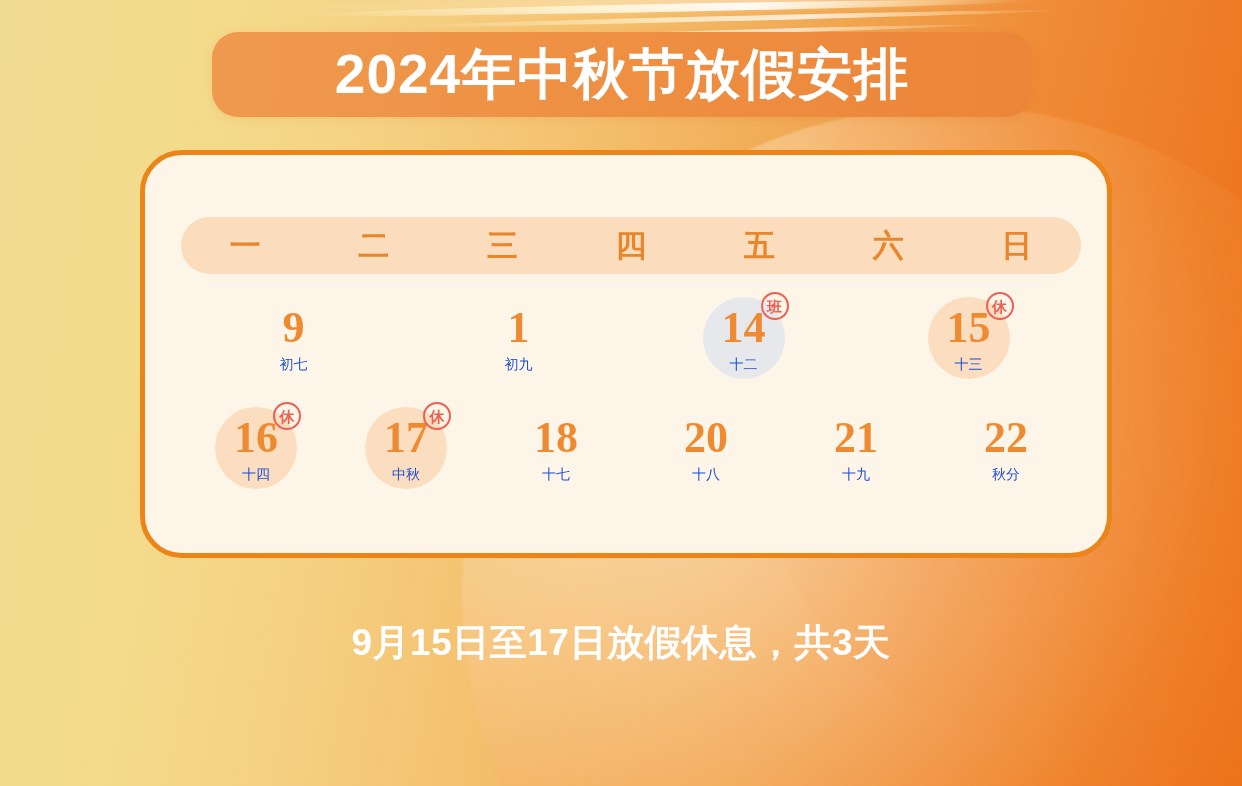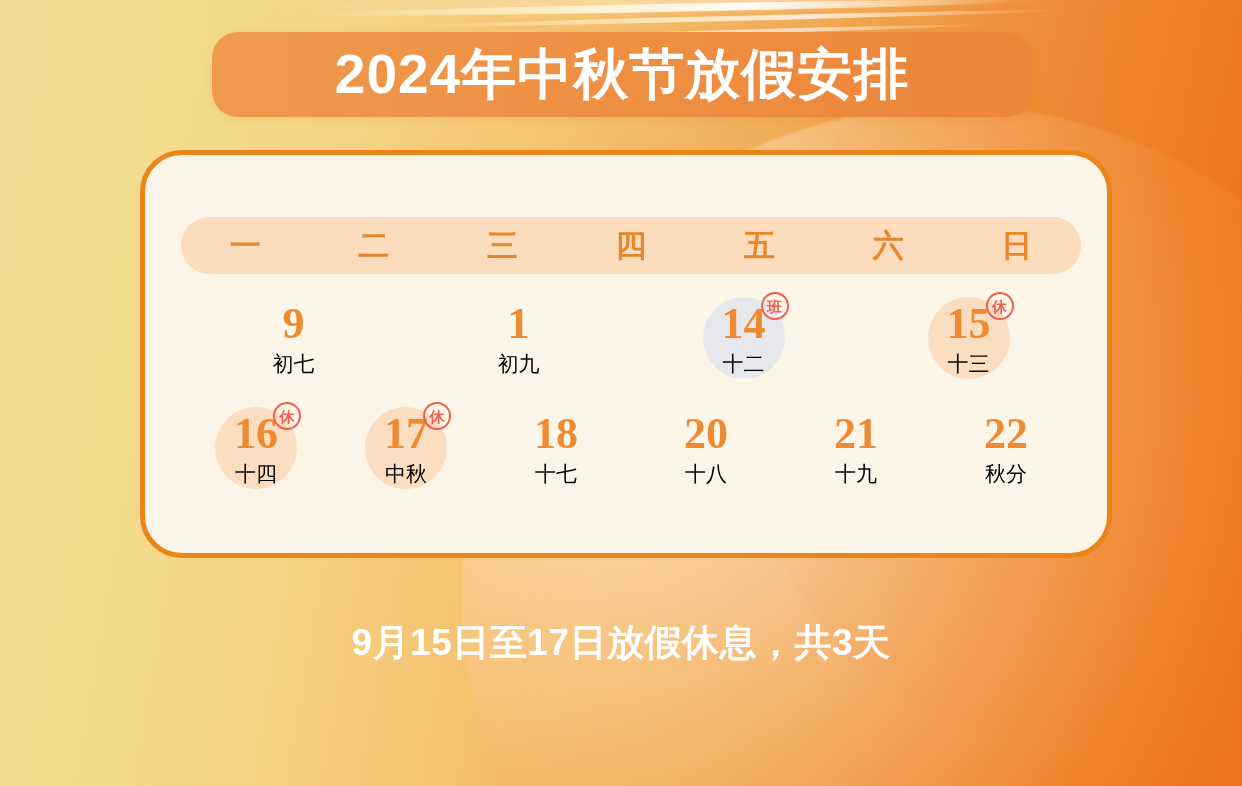--- a/index.html
+++ b/index.html
@@ -168,22 +168,22 @@
     color: #ee8b32;
     font-size: 44px;
     font-weight: bold;
     line-height: 1;
     font-family: "Liberation Serif", "DejaVu Serif", serif;
     margin-bottom: 7px;
   }
   .daylabel {
     position: relative;
     z-index: 2;
-    color: #000000;
-    font-size: 21px;
+    color: #1d4ed8;
+    font-size: 14px;
     line-height: 1;
     white-space: nowrap;
   }
   .badge {
     position: absolute;
     z-index: 3;
     top: 9px;
     left: 50%;
     margin-left: 17px;
     width: 28px;

